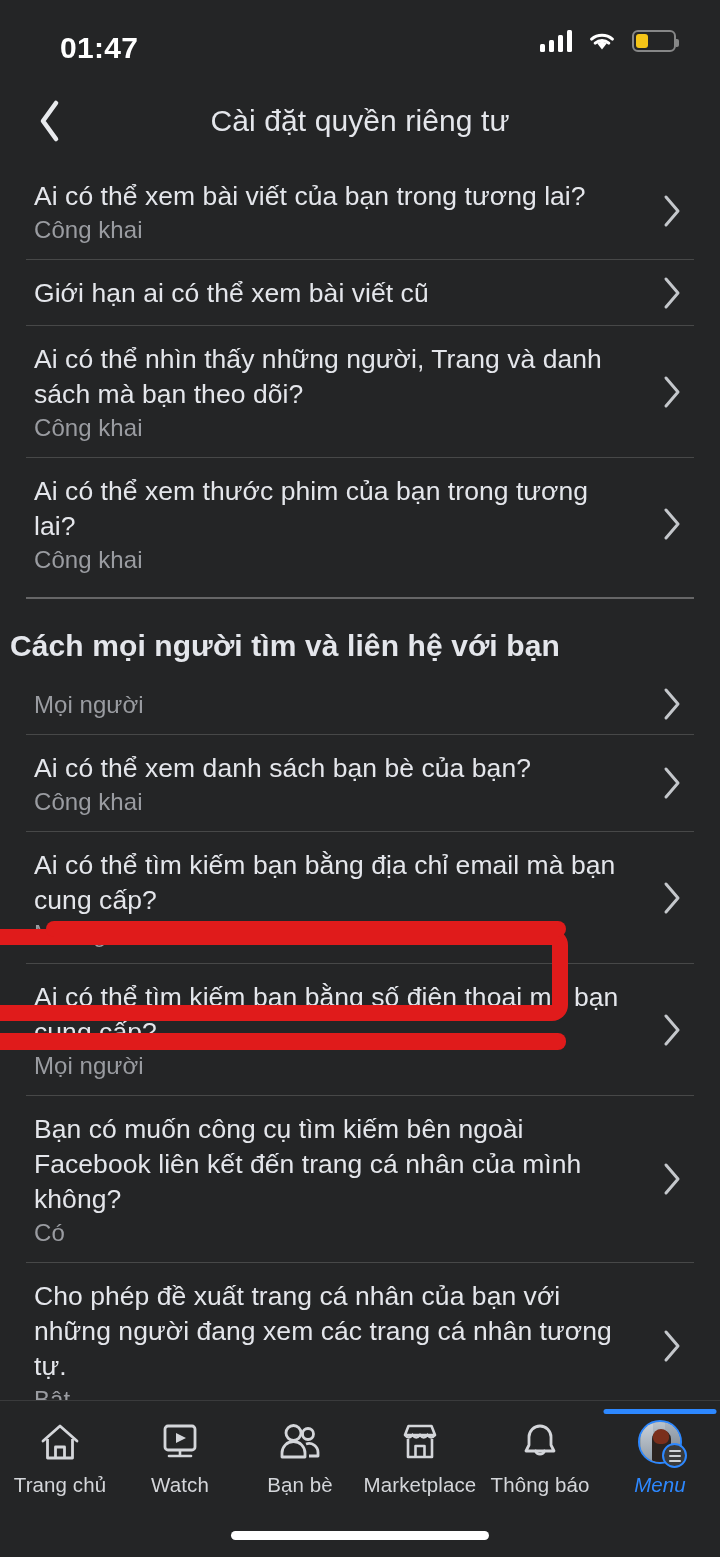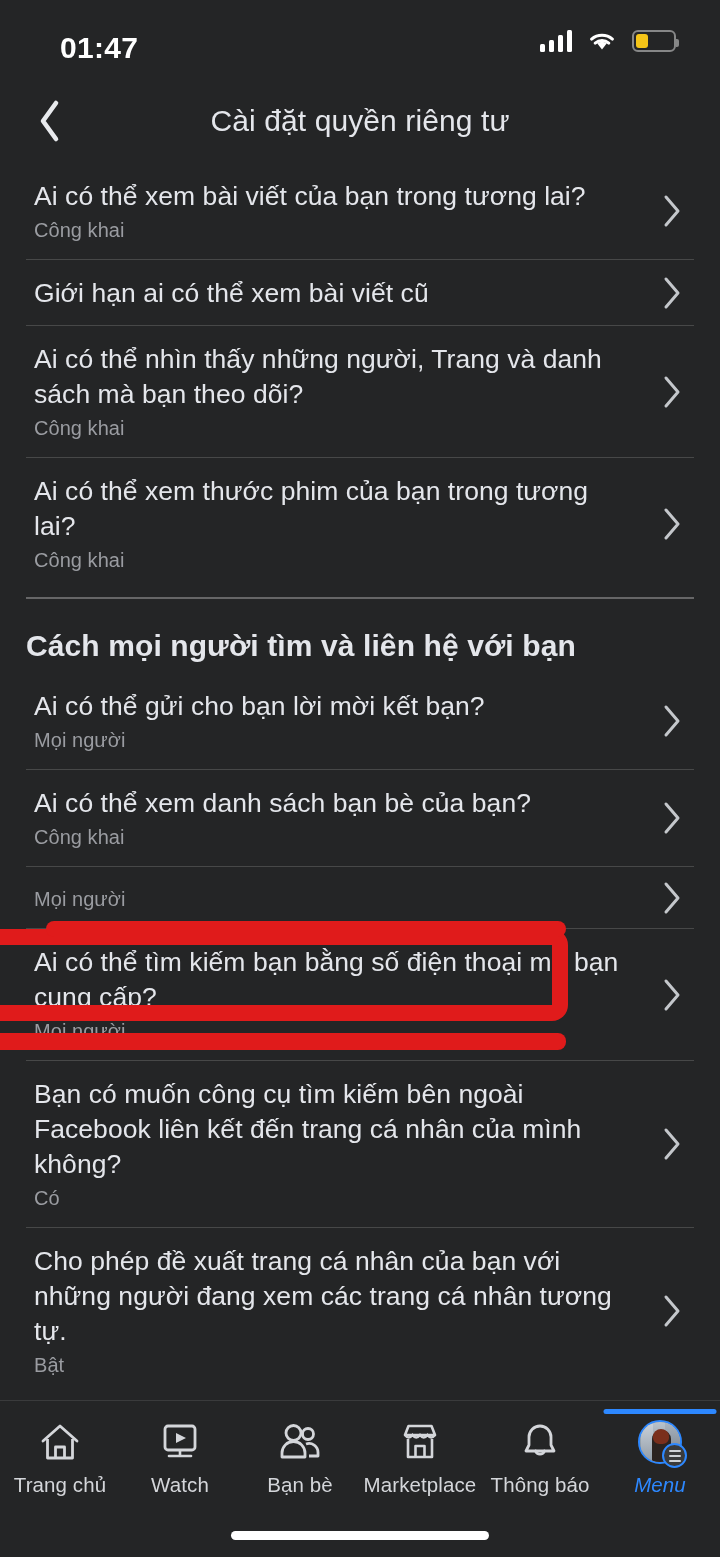--- a/index.html
+++ b/index.html
@@ -83,40 +83,40 @@
     padding:0 34px;
     min-height:60px;
     cursor:pointer;
   }
   .row-text { flex:1; padding:16px 0 14px 0; }
   .row-title {
     color:#e4e6eb; font-size:26.5px; line-height:35px;
     font-weight:400; letter-spacing:.05px;
   }
   .row-sub {
-    color:#9a9ca1; font-size:20px; line-height:30px;
+    color:#9a9ca1; font-size:24px; line-height:30px;
     margin-top:1px; letter-spacing:.05px;
   }
   .chev {
     flex:0 0 56px;
     display:flex; align-items:center; justify-content:flex-end;
     padding-right:4px;
   }
   .chev svg { display:block; }
   .divider {
     height:1px; margin:0 26px;
     background:rgba(255,255,255,.16);
   }
   .divider.strong {
     height:2px;
     background:rgba(255,255,255,.30);
   }
   .section-title {
     color:#e4e6eb; font-size:30px; font-weight:700;
-    padding:30px 26px 10px 26px;
+    padding:30px 26px 10px 10px;
     letter-spacing:.1px;
   }
   .gap { height:8px; }
 
   
   .annot {
     position:absolute;
     left:-16px; top:766px;
     width:584px; height:92px;
     border:16px solid #e01b1b;
@@ -294,21 +294,20 @@
       </div>
     </div>
 
     <div class="gap"></div>
     <div class="divider strong"></div>
 
     <div class="section-title">Cách mọi người tìm và liên hệ với bạn</div>
 
     <div class="row">
       <div class="row-text">
-        <div class="row-title">Ai có thể gửi cho bạn lời mời kết bạn?</div>
         <div class="row-sub">Mọi người</div>
       </div>
       <div class="chev">
         <svg width="20" height="34" viewBox="0 0 20 34">
             <path d="M4 3 L16 17 L4 31" stroke="#c4c7cb" stroke-width="3" fill="none" stroke-linecap="round" stroke-linejoin="round"></path>
           </svg>
       </div>
     </div>
     <div class="divider"></div>
 
@@ -320,20 +319,21 @@
       <div class="chev">
         <svg width="20" height="34" viewBox="0 0 20 34">
             <path d="M4 3 L16 17 L4 31" stroke="#c4c7cb" stroke-width="3" fill="none" stroke-linecap="round" stroke-linejoin="round"></path>
           </svg>
       </div>
     </div>
     <div class="divider"></div>
 
     <div class="row">
       <div class="row-text">
+        <div class="row-title">Ai có thể tìm kiếm bạn bằng địa chỉ email mà bạn cung cấp?</div>
         <div class="row-sub">Mọi người</div>
       </div>
       <div class="chev">
         <svg width="20" height="34" viewBox="0 0 20 34">
             <path d="M4 3 L16 17 L4 31" stroke="#c4c7cb" stroke-width="3" fill="none" stroke-linecap="round" stroke-linejoin="round"></path>
           </svg>
       </div>
     </div>
     <div class="divider"></div>
 

